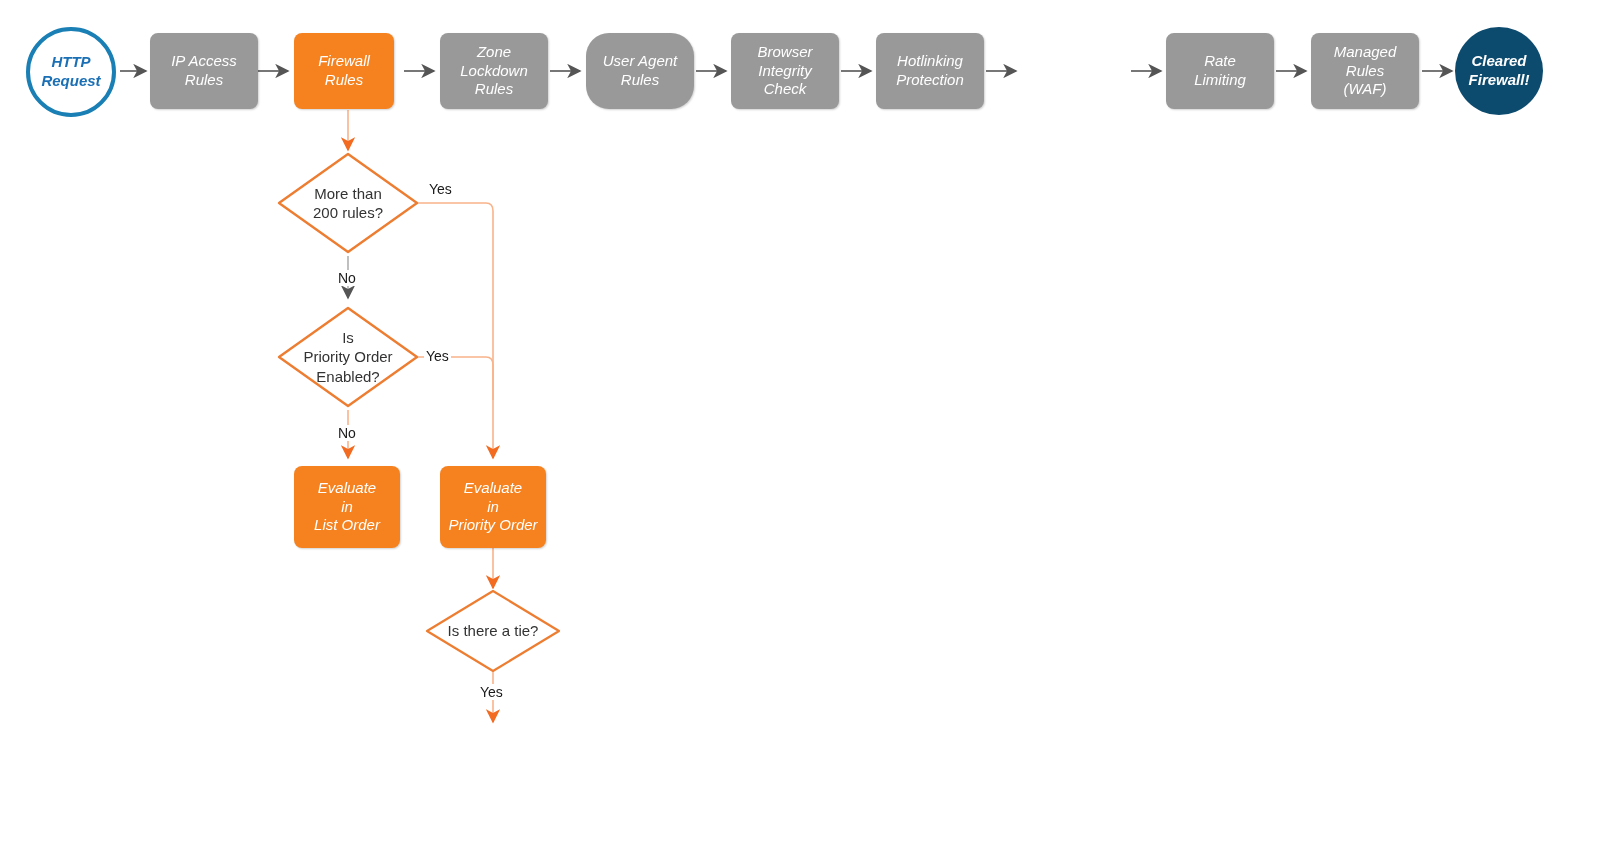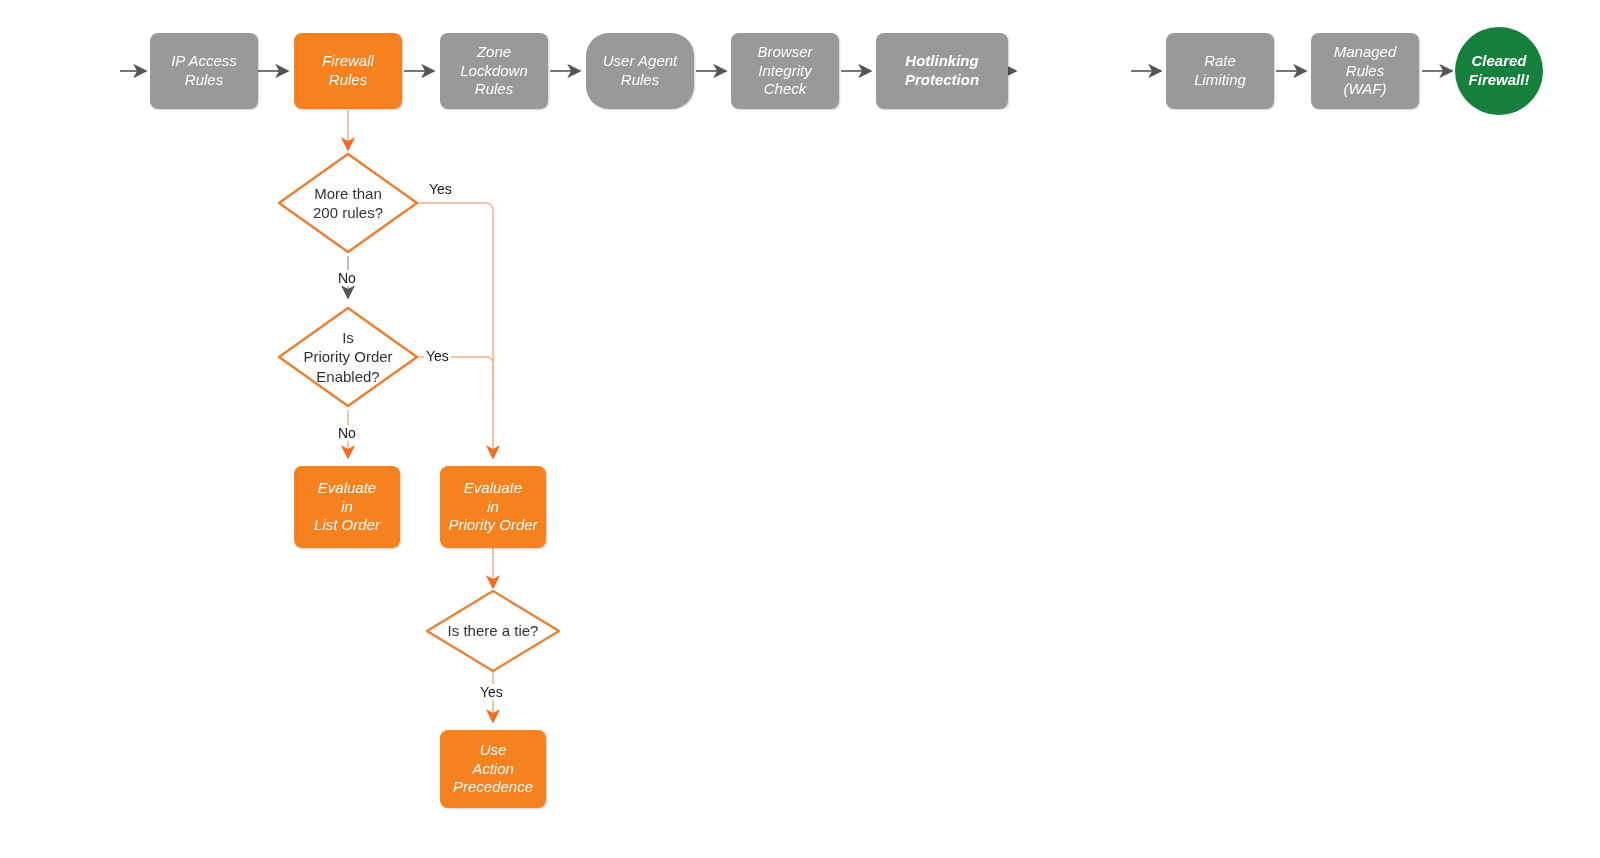--- a/index.html
+++ b/index.html
@@ -55,21 +55,21 @@
     font-size: 15px;
     font-style: italic;
     font-weight: bold;
   }
   .circle.outline {
     background: #ffffff;
     border: 4px solid #1a7fb5;
     color: #1a6fb5;
   }
   .circle.filled {
-    background: #15803d;
+    background: #0c4a6e;
     color: #ffffff;
   }
 
   .diamond-wrap {
     position: absolute;
   }
   .diamond-svg {
     position: absolute;
     left: 0;
     top: 0;
@@ -135,39 +135,41 @@
 
     <path d="M418,357 L486,357 Q493,357 493,365 L493,400" stroke="#f9b38a" stroke-width="1.6" fill="none"></path>
 
     <path d="M348,410 L348,458" stroke="#f9b38a" stroke-width="1.6" fill="none" marker-end="url(#arrow-orange)"></path>
 
     <path d="M493,548 L493,588" stroke="#f9b38a" stroke-width="1.6" fill="none" marker-end="url(#arrow-orange)"></path>
 
     <path d="M493,672 L493,722" stroke="#f9b38a" stroke-width="1.6" fill="none" marker-end="url(#arrow-orange)"></path>
   </svg>
 
+  <div class="node circle outline" style="left:26px; top:27px; width:90px; height:90px;">HTTP
+Request</div>
 
   <div class="node box gray" style="left:150px; top:33px; width:108px; height:76px;">IP Access
 Rules</div>
 
-  <div class="node box orange" style="left:294px; top:33px; width:108px; height:76px;">Firewall
+  <div class="node box orange" style="left:294px; top:33px; width:100px; height:76px;">Firewall
 Rules</div>
 
   <div class="node box gray" style="left:440px; top:33px; width:108px; height:76px;">Zone
 Lockdown
 Rules</div>
 
   <div class="node box gray" style="left:586px; top:33px; width:108px; height:76px;border-radius:23px;">User Agent
 Rules</div>
 
   <div class="node box gray" style="left:731px; top:33px; width:108px; height:76px;">Browser
 Integrity
 Check</div>
 
-  <div class="node box gray" style="left:876px; top:33px; width:132px; height:76px;font-weight:bold;">Hotlinking
+  <div class="node box gray" style="left:876px; top:33px; width:108px; height:76px;">Hotlinking
 Protection</div>
 
 
   <div class="node box gray" style="left:1166px; top:33px; width:108px; height:76px;">Rate
 Limiting</div>
 
   <div class="node box gray" style="left:1311px; top:33px; width:108px; height:76px;">Managed
 Rules
 (WAF)</div>
 
@@ -199,23 +201,20 @@
   </div>
 
   <div class="node box orange" style="left:294px; top:466px; width:106px; height:82px;">Evaluate
 in
 List Order</div>
 
   <div class="node box orange" style="left:440px; top:466px; width:106px; height:82px;">Evaluate
 in
 Priority Order</div>
 
-  <div class="node box orange" style="left:440px; top:730px; width:106px; height:78px;">Use
-Action
-Precedence</div>
 
   <div class="edge-label" style="left:427px; top:181px;">Yes</div>
 
   <div class="edge-label" style="left:336px; top:270px;">No</div>
 
   <div class="edge-label" style="left:424px; top:348px;">Yes</div>
 
   <div class="edge-label" style="left:336px; top:425px;">No</div>
 
   <div class="edge-label" style="left:478px; top:684px;">Yes</div>

